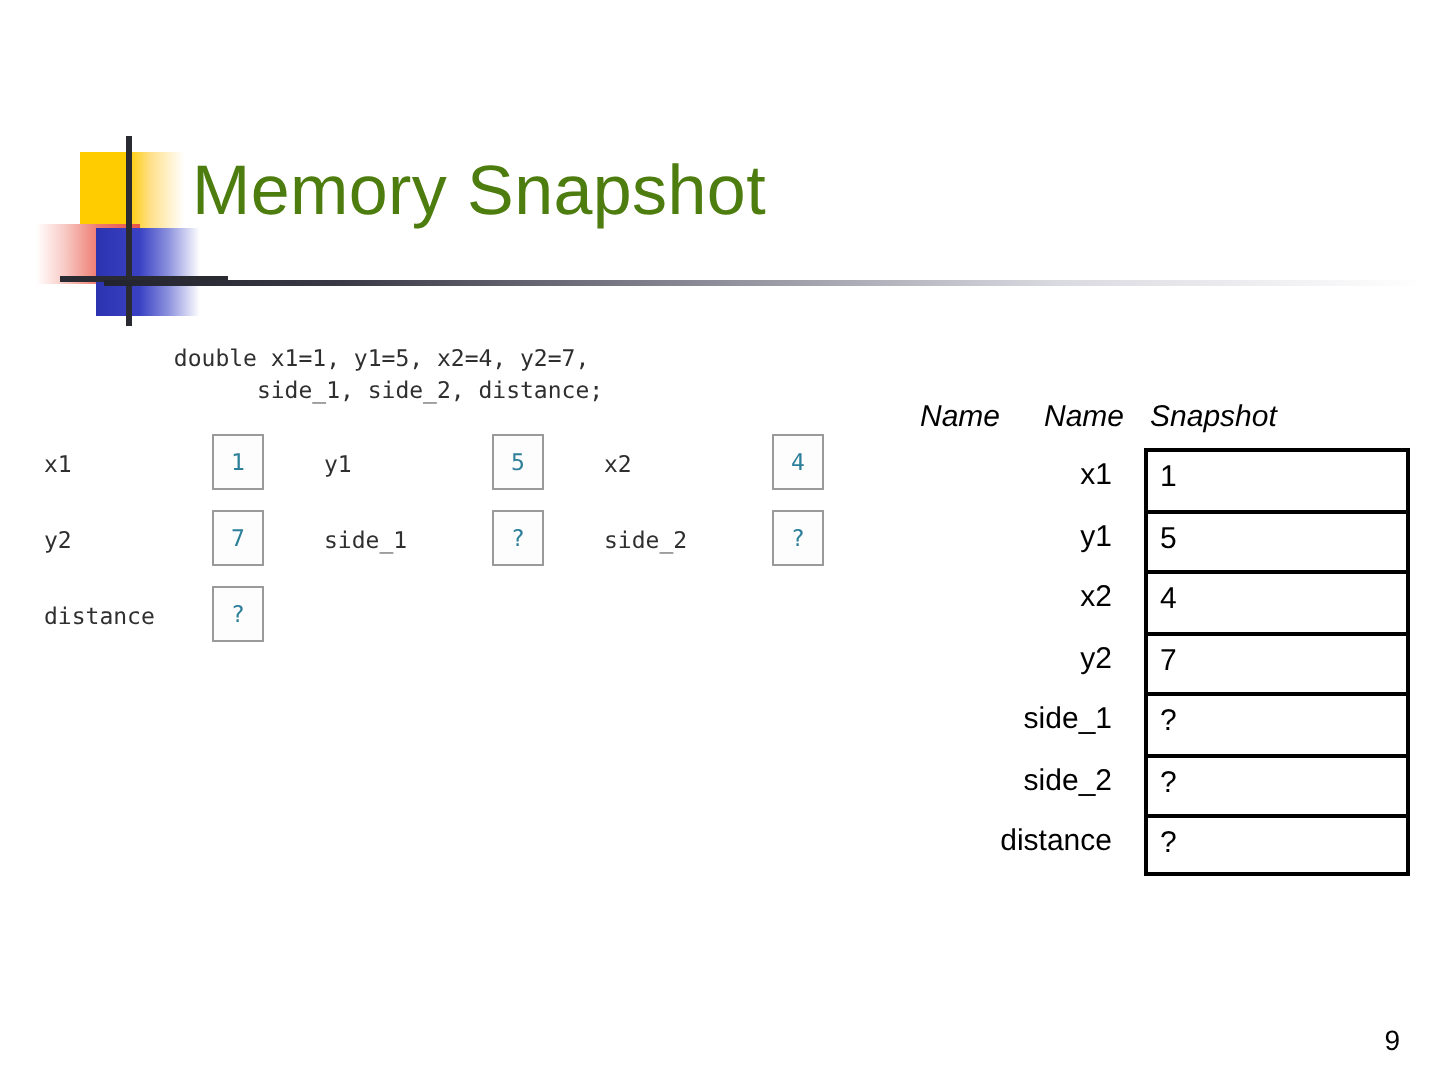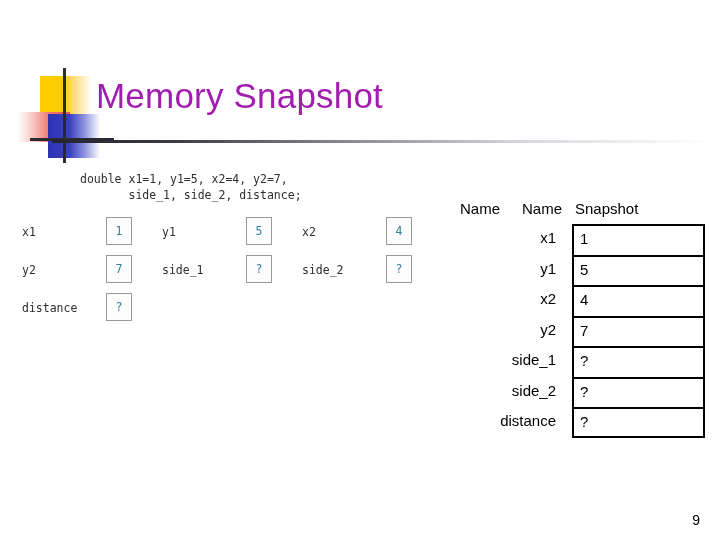--- a/index.html
+++ b/index.html
@@ -71,21 +71,21 @@
     width: 84px;
     height: 3px;
     background: #2a2a33;
   }
 
   #slide-title {
     position: absolute;
     left: 96px;
     top: 76px;
     font-size: 35px;
-    color: #a21caf;
+    color: #4d7c0f;
     letter-spacing: 0.2px;
     white-space: nowrap;
   }
 
   #title-rule {
     position: absolute;
     left: 52px;
     top: 140px;
     width: 660px;
     height: 3px;
@@ -103,20 +103,21 @@
   }
 
   #figure-code {
     position: absolute;
     left: 80px;
     top: 6px;
     font-size: 11.5px;
     line-height: 16px;
     color: #2f2f2f;
     white-space: pre;
+    text-align: center;
   }
 
   #var-grid {
     position: absolute;
     left: 22px;
     top: 52px;
     width: 400px;
   }
   .var-row {
     position: relative;
@@ -169,20 +170,21 @@
   #table-header {
     position: relative;
     height: 24px;
   }
   #table-header .th {
     position: absolute;
     top: 0;
     font-size: 15px;
     color: #000000;
     white-space: nowrap;
+    font-style: italic;
   }
   #table-header .th-name    { left: 40px; }
   #table-header .th-addr    { left: 102px; }
   #table-header .th-content { left: 155px; }
 
   .tbl-row {
     position: relative;
     height: 30.5px;
   }
   .tbl-name {

